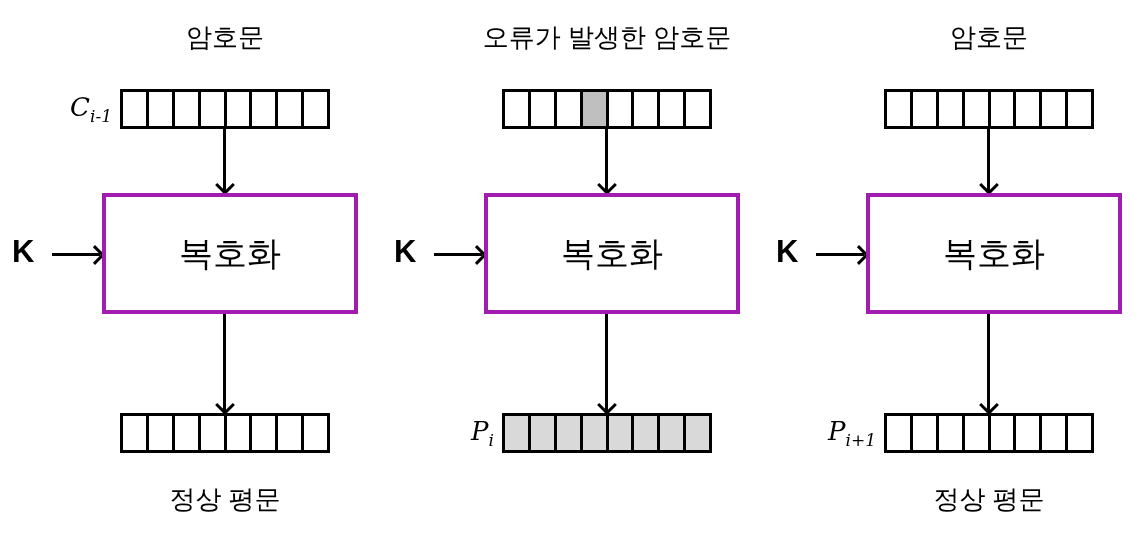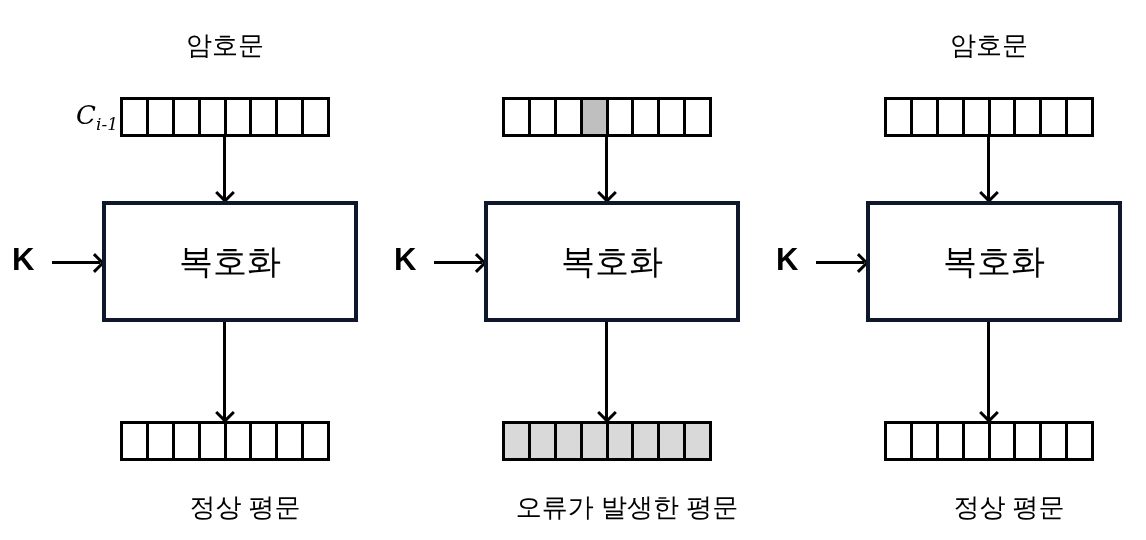--- a/index.html
+++ b/index.html
@@ -1,45 +1,45 @@
 <!DOCTYPE html>
 <html><head>
 <meta charset="utf-8">
 <style>
   html,body{margin:0;padding:0;background:#fff;}
   .canvas{position:relative;width:1146px;height:540px;background:#ffffff;
           font-family:"Liberation Sans",sans-serif;color:#000;overflow:hidden;}
-  .col{position:absolute;top:12px;width:382px;height:504px;}
+  .col{position:absolute;top:4px;width:382px;height:504px;}
   .col0{left:0;} .col1{left:382px;} .col2{left:764px;}
 
   .top-label{position:absolute;top:16px;left:225px;transform:translateX(-50%);
              white-space:nowrap;font-size:26px;}
   .bottom-label{position:absolute;top:478px;left:225px;transform:translateX(-50%);
-             white-space:nowrap;font-size:26px;margin-left:20px;}
+             white-space:nowrap;font-size:26px;}
 
   .reg-label{position:absolute;left:0;width:112px;text-align:right;
-             font-family:"DejaVu Serif",serif;font-style:italic;font-size:26px;padding-left:6px;}
+             font-family:"DejaVu Serif",serif;font-style:italic;font-size:26px;}
   .reg-label sub{font-size:17px;font-style:italic;}
   .cipher-label{top:88px;} .plain-label{top:412px;}
 
   .register{position:absolute;left:120px;width:210px;height:40px;
             border:3px solid #000;background:#fff;display:flex;box-sizing:border-box;}
   .cipher-register{top:85px;} .plain-register{top:409px;}
   .cell{flex:1;background:#fff;border-left:3px solid #000;}
   .cell:first-child{border-left:none;}
 
   .arrow-down{position:absolute;left:223px;width:3px;background:#000;}
   .arrow-down::after{content:"";position:absolute;bottom:-1px;left:50%;
         width:11px;height:11px;border-right:3px solid #000;border-bottom:3px solid #000;
         transform:translateX(-50%) rotate(45deg);}
   .arrow-c2b{top:125px;height:62px;}
   .arrow-b2p{top:310px;height:97px;}
 
   .decrypt-box{position:absolute;left:102px;top:189px;width:256px;height:121px;
-        border:4px solid #0f172a;box-sizing:border-box;background:#fff;
+        border:4px solid #a21caf;box-sizing:border-box;background:#fff;
         display:flex;align-items:center;justify-content:center;font-size:34px;}
 
   .key-label{position:absolute;left:12px;top:230px;font-size:31px;font-weight:bold;
         font-family:"Liberation Sans",sans-serif;}
   .arrow-right{position:absolute;left:52px;top:249px;width:48px;height:3px;background:#000;}
   .arrow-right::after{content:"";position:absolute;right:-2px;top:50%;
         width:11px;height:11px;border-top:3px solid #000;border-right:3px solid #000;
         transform:translateY(-50%) rotate(45deg);}
 </style>
 </head>
@@ -72,65 +72,67 @@
         <div class="cell"></div>
         <div class="cell"></div>
         <div class="cell"></div>
         <div class="cell"></div>
         <div class="cell"></div>
       </div>
     <div class="bottom-label">정상 평문</div>
   </div>
 
   <div class="col col1">
+    <div class="top-label">오류가 발생한 암호문</div>
     <div class="register cipher-register">
         <div class="cell"></div>
         <div class="cell"></div>
         <div class="cell"></div>
         <div class="cell" style="background: rgb(191, 191, 191);"></div>
         <div class="cell"></div>
         <div class="cell"></div>
         <div class="cell"></div>
         <div class="cell"></div>
       </div>
     <div class="arrow-down arrow-c2b"></div>
     <div class="key-label">K</div>
     <div class="arrow-right"></div>
     <div class="decrypt-box">복호화</div>
     <div class="arrow-down arrow-b2p"></div>
+    <div class="reg-label plain-label"><span>P</span><sub>i</sub></div>
     <div class="register plain-register">
         <div class="cell" style="background: rgb(217, 217, 217);"></div>
         <div class="cell" style="background: rgb(217, 217, 217);"></div>
         <div class="cell" style="background: rgb(217, 217, 217);"></div>
         <div class="cell" style="background: rgb(217, 217, 217);"></div>
         <div class="cell" style="background: rgb(217, 217, 217);"></div>
         <div class="cell" style="background: rgb(217, 217, 217);"></div>
         <div class="cell" style="background: rgb(217, 217, 217);"></div>
         <div class="cell" style="background: rgb(217, 217, 217);"></div>
       </div>
-    <div class="bottom-label">오류가 발생한 평문</div>
   </div>
 
   <div class="col col2">
     <div class="top-label">암호문</div>
     <div class="register cipher-register">
         <div class="cell"></div>
         <div class="cell"></div>
         <div class="cell"></div>
         <div class="cell"></div>
         <div class="cell"></div>
         <div class="cell"></div>
         <div class="cell"></div>
         <div class="cell"></div>
       </div>
     <div class="arrow-down arrow-c2b"></div>
     <div class="key-label">K</div>
     <div class="arrow-right"></div>
     <div class="decrypt-box">복호화</div>
     <div class="arrow-down arrow-b2p"></div>
+    <div class="reg-label plain-label"><span>P</span><sub>i+1</sub></div>
     <div class="register plain-register">
         <div class="cell"></div>
         <div class="cell"></div>
         <div class="cell"></div>
         <div class="cell"></div>
         <div class="cell"></div>
         <div class="cell"></div>
         <div class="cell"></div>
         <div class="cell"></div>
       </div>

